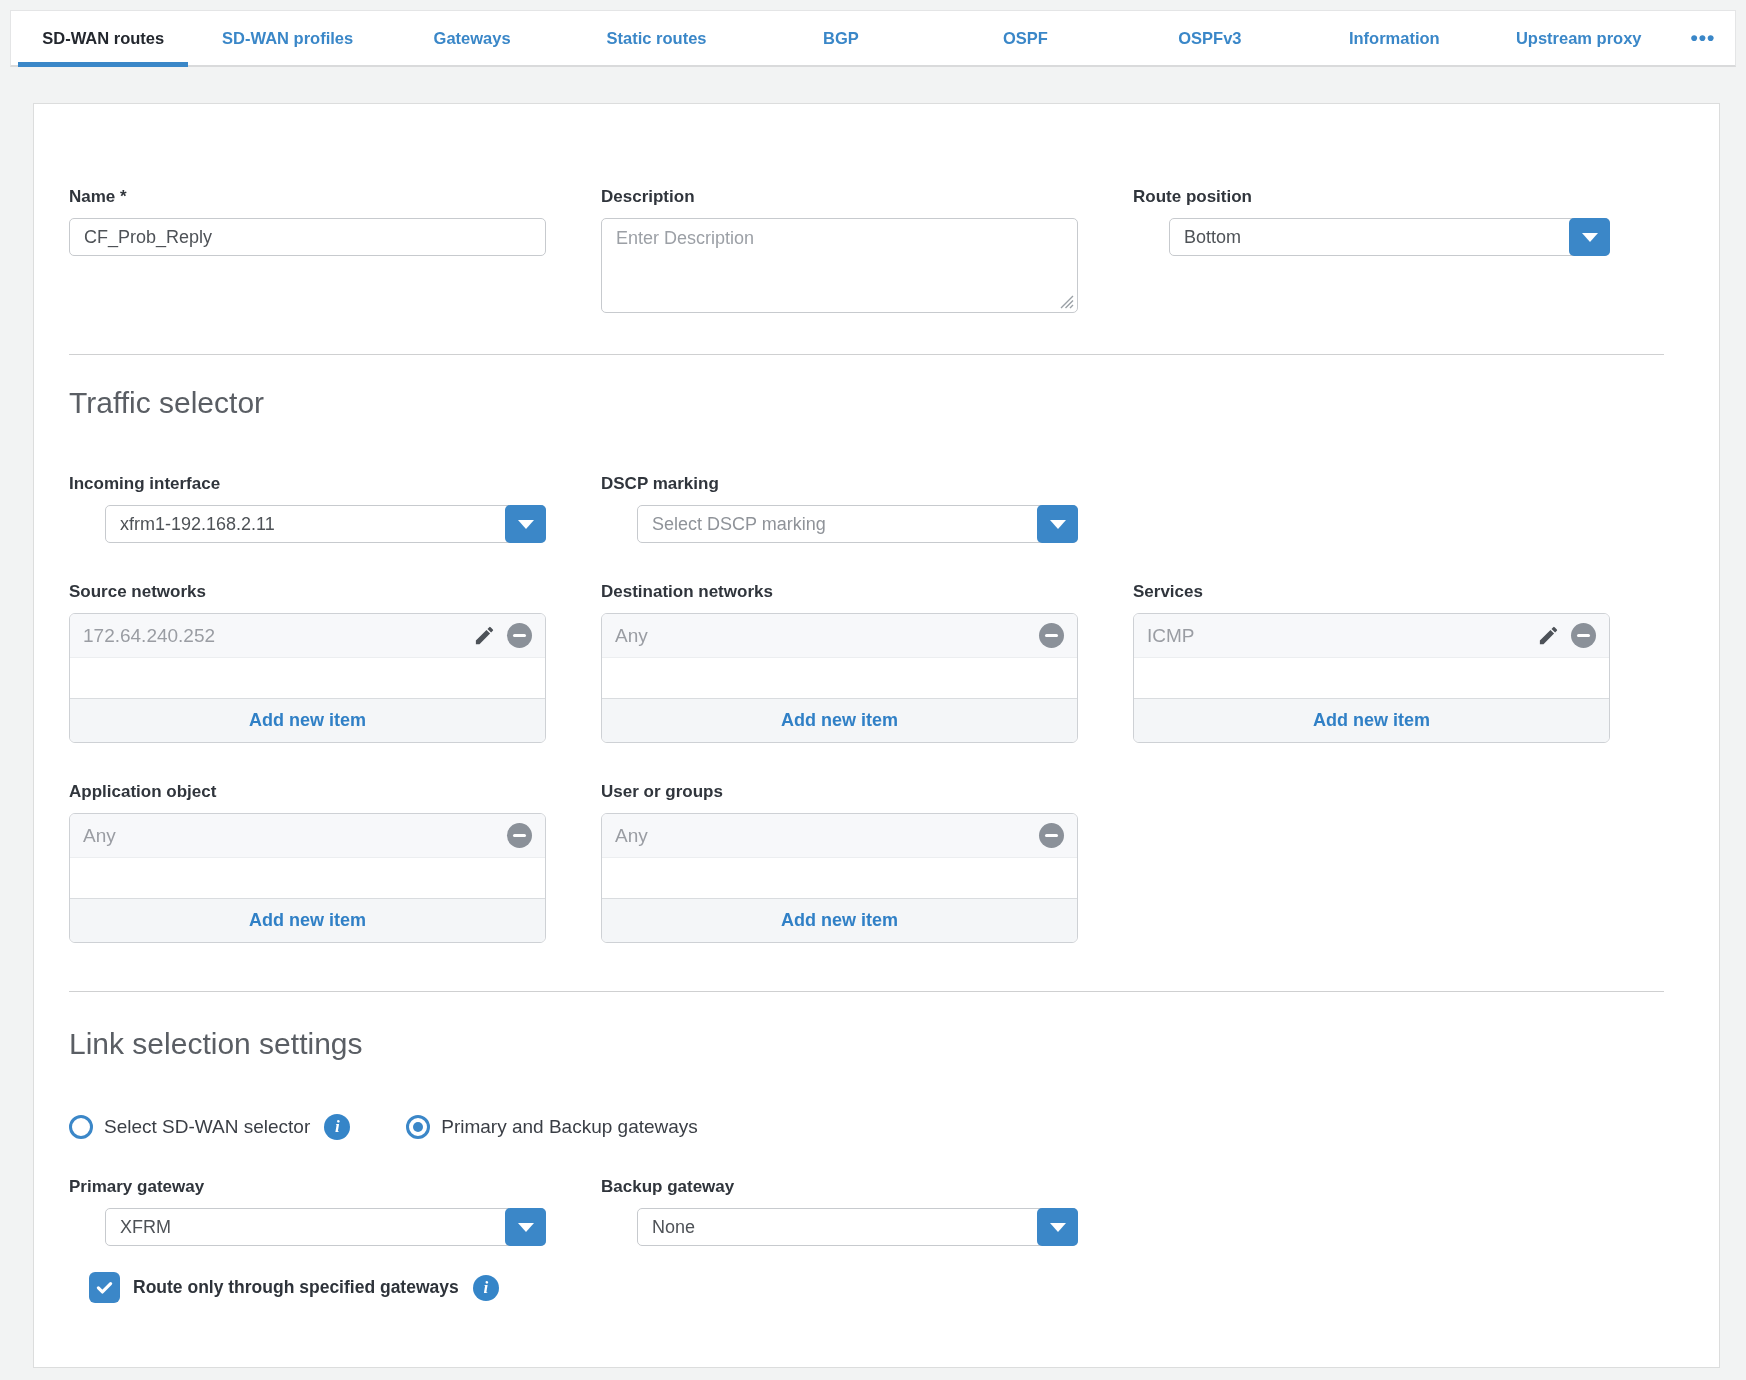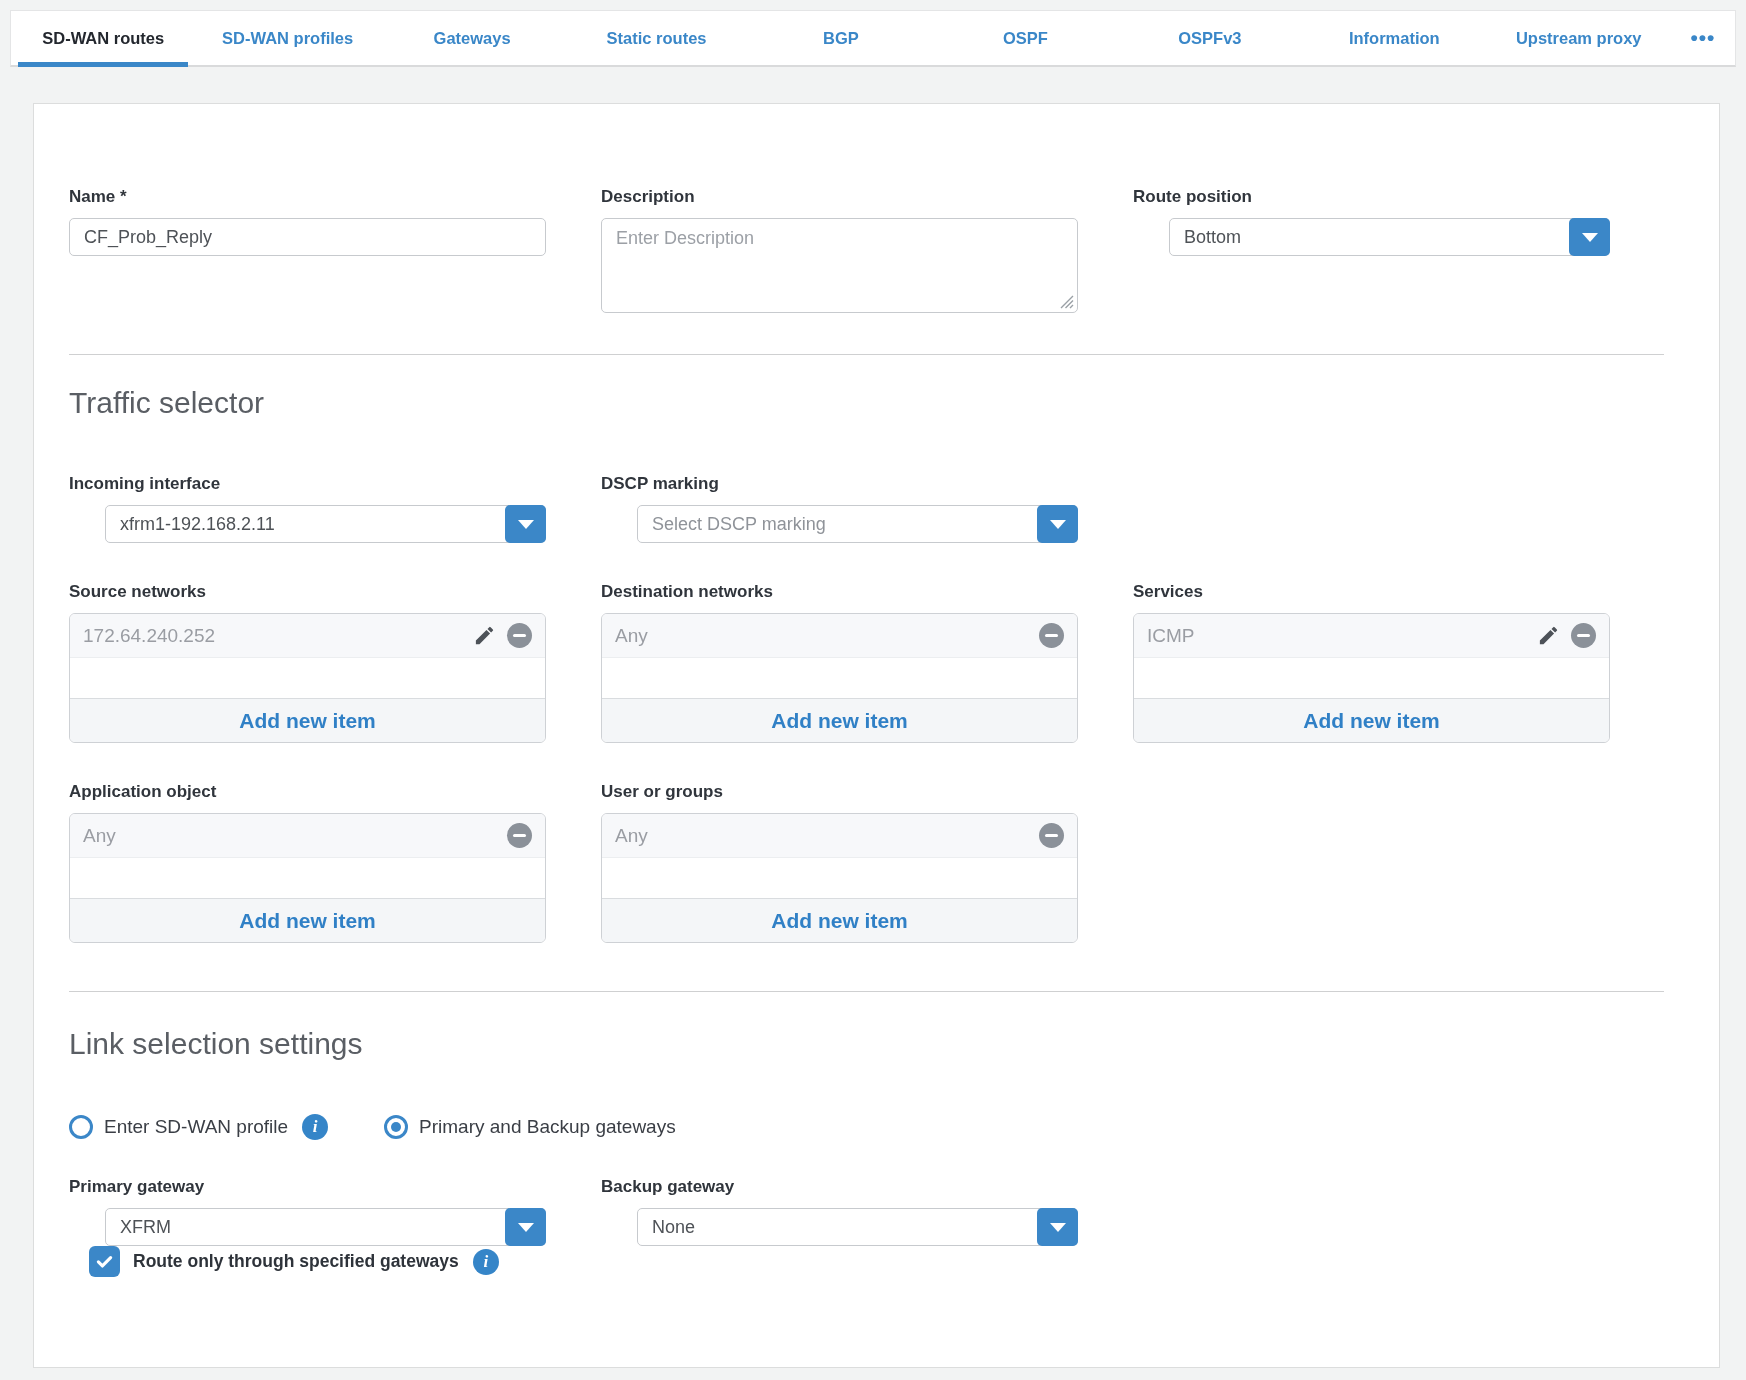--- a/index.html
+++ b/index.html
@@ -108,21 +108,21 @@
     position:relative; cursor:pointer; flex:0 0 auto;
   }
   .icon-minus::after{
     content:""; position:absolute; left:6px; right:6px; top:11px; height:3px;
     background:#fff; border-radius:2px;
   }
   .list-spacer{ height:40px; background:#fff; }
   .list-add{
     height:44px; background:#f4f6f8; border-top:1px solid #d9dcdf;
     display:flex; align-items:center; justify-content:center;
-    font-size:21px; font-weight:600; color:#3080c6; cursor:pointer;text-align:center;
+    font-size:18px; font-weight:600; color:#3080c6; cursor:pointer;text-align:center;
   }
 
   
   .radio-row{ margin-top:52px; display:flex; align-items:center; }
   .radio-group{ display:flex; align-items:center; cursor:pointer; }
   .radio-group + .radio-group{ margin-left:56px; }
   .radio{
     width:24px; height:24px; border-radius:50%; border:3px solid #3b87c8;
     background:#fff; position:relative; flex:0 0 auto;
   }
@@ -133,21 +133,21 @@
   .radio-label{ margin-left:11px; font-size:19px; color:#3a3e45; }
 
   .info-icon{
     width:26px; height:26px; border-radius:50%; background:#3585c8;
     color:#fff; display:inline-flex; align-items:center; justify-content:center;
     font-family:"Liberation Serif", serif; font-style:italic; font-weight:700;
     font-size:17px; margin-left:14px; flex:0 0 auto; cursor:pointer;
   }
 
   
-  .check-row{ display:flex; align-items:center;padding-left:20px; }
+  .check-row{ margin-top:26px; display:flex; align-items:center;padding-left:20px; }
   .checkbox{
     width:31px; height:31px; border-radius:6px; background:#3b87c8;
     display:flex; align-items:center; justify-content:center; cursor:pointer; flex:0 0 auto;
   }
   .check-label{ margin-left:13px; font-size:17.5px; font-weight:700; color:#2e333a; }
 </style>
 </head>
 <body>
 
 <div class="tabbar">
@@ -299,21 +299,21 @@
       </div>
     </div>
 
     <hr class="divider2">
 
     <h2 class="section-title links">Link selection settings</h2>
 
     <div class="radio-row">
       <div class="radio-group">
         <span class="radio"></span>
-        <span class="radio-label">Enter SD-WAN profile</span>
+        <span class="radio-label">Select SD-WAN selector</span>
         <span class="info-icon">i</span>
       </div>
       <div class="radio-group">
         <span class="radio checked"></span>
         <span class="radio-label">Primary and Backup gateways</span>
       </div>
     </div>
 
     <div class="grid3 row-gateways">
       <div>

